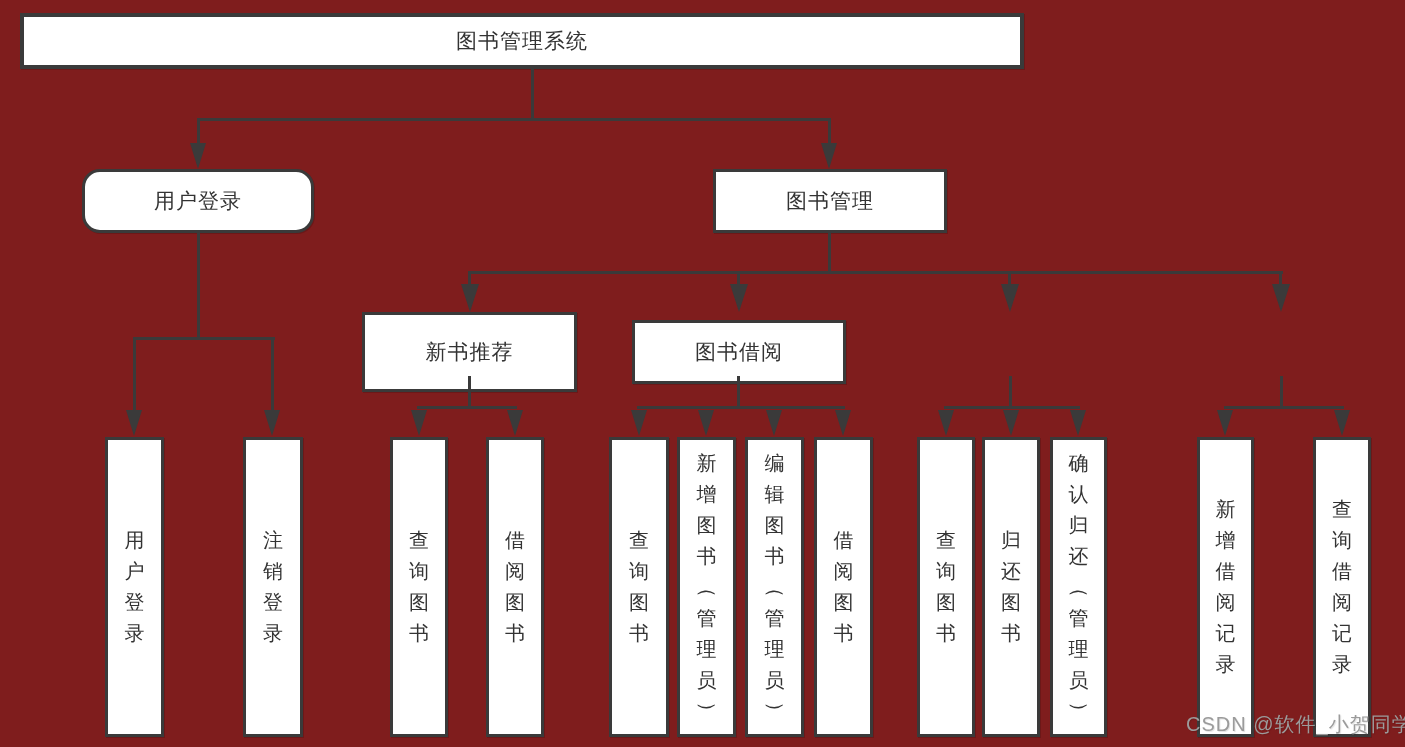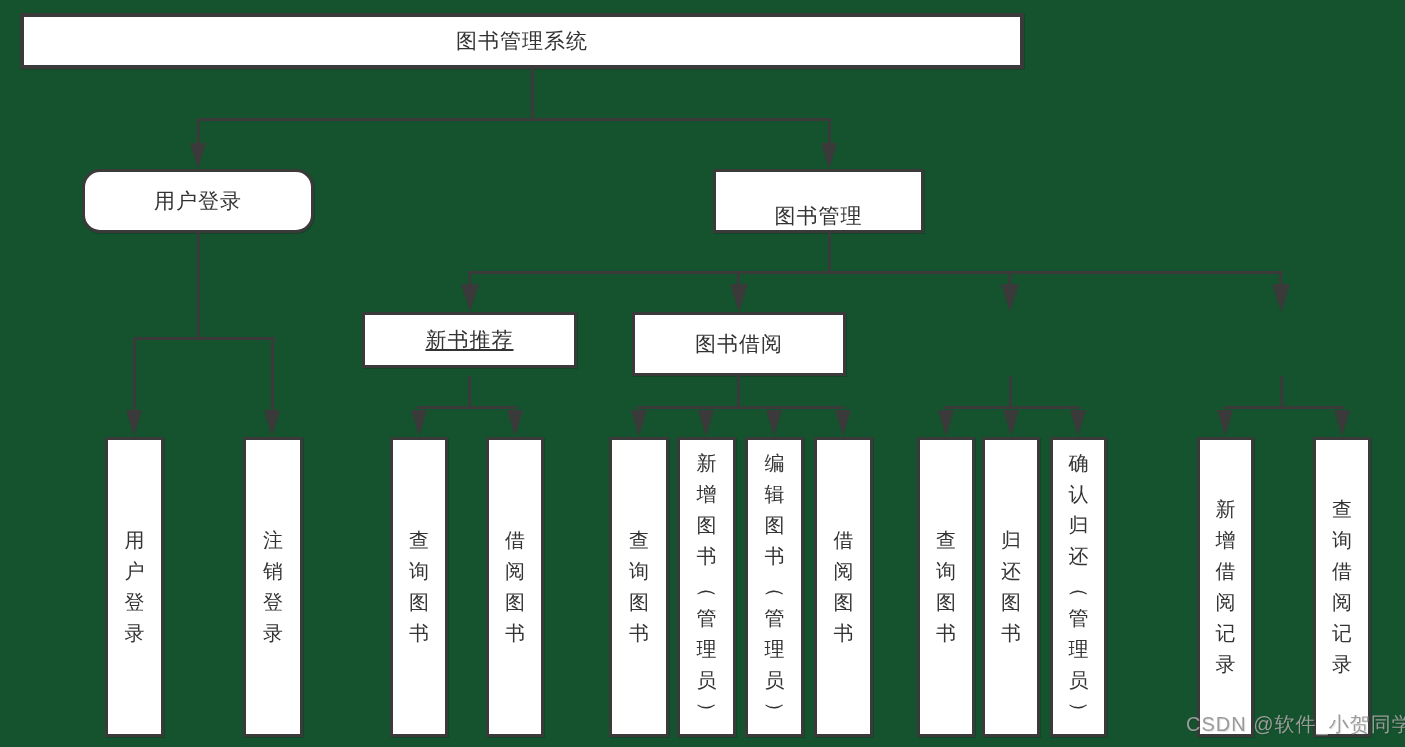--- a/index.html
+++ b/index.html
@@ -1,19 +1,19 @@
 <!DOCTYPE html>
 <html><head>
 <meta charset="utf-8">
 <style>
   html,body { margin:0; padding:0; background:#ffffff; }
   .canvas {
     position:relative;
     width:1405px; height:747px;
-    background:#14532d;
+    background:#7f1d1d;
     font-family:"Liberation Sans","DejaVu Sans",sans-serif;
     color:#333333;
     overflow:hidden;
   }
   .node {
     position:absolute;
     background:#ffffff;
     border:3px solid #3a3a3a;
     box-sizing:border-box;
     display:flex;
@@ -74,21 +74,21 @@
   <div class="vline" style="left:531px; top:69px; width:3px; height:49px;"></div>
   <div class="hline" style="left:197px; top:118px; width:634px; height:3px;"></div>
   <div class="vline" style="left:197px; top:118px; width:3px; height:26px;"></div>
   <div class="vline" style="left:828px; top:118px; width:3px; height:26px;"></div>
   <div class="arrow" style="left:190px; top:143px;"></div>
   <div class="arrow" style="left:821px; top:143px;"></div>
 
   <div class="node" style="left:82px; top:169px; width:232px; height:64px;border-radius:18px;">
     <span>用户登录</span>
   </div>
-  <div class="node" style="left:713px; top:169px; width:211px; height:64px;align-items:flex-end;">
+  <div class="node" style="left:713px; top:169px; width:234px; height:64px;">
     <span>图书管理</span>
   </div>
 
   <div class="vline" style="left:197px; top:233px; width:3px; height:106px;"></div>
   <div class="hline" style="left:133px; top:337px; width:142px; height:3px;"></div>
   <div class="vline" style="left:133px; top:337px; width:3px; height:73px;"></div>
   <div class="vline" style="left:271px; top:337px; width:3px; height:73px;"></div>
   <div class="arrow" style="left:126px; top:410px;"></div>
   <div class="arrow" style="left:264px; top:410px;"></div>
 
@@ -96,24 +96,24 @@
   <div class="hline" style="left:468px; top:271px; width:815px; height:3px;"></div>
   <div class="vline" style="left:468px; top:271px; width:3px; height:14px;"></div>
   <div class="vline" style="left:737px; top:271px; width:3px; height:14px;"></div>
   <div class="vline" style="left:1008px; top:271px; width:3px; height:14px;"></div>
   <div class="vline" style="left:1279px; top:271px; width:3px; height:14px;"></div>
   <div class="arrow lg" style="left:461px; top:284px;"></div>
   <div class="arrow lg" style="left:730px; top:284px;"></div>
   <div class="arrow lg" style="left:1001px; top:284px;"></div>
   <div class="arrow lg" style="left:1272px; top:284px;"></div>
 
-  <div class="node" style="left:362px; top:312px; width:215px; height:56px;text-decoration:underline;">
+  <div class="node" style="left:362px; top:312px; width:215px; height:80px;">
     <span>新书推荐</span>
   </div>
-  <div class="node" style="left:632px; top:312px; width:214px; height:64px;">
+  <div class="node" style="left:632px; top:320px; width:214px; height:64px;">
     <span>图书借阅</span>
   </div>
 
   <div class="vline" style="left:468px; top:376px; width:3px; height:32px;"></div>
   <div class="hline" style="left:417px; top:406px; width:100px; height:3px;"></div>
   <div class="arrow" style="left:411px; top:410px;"></div>
   <div class="arrow" style="left:507px; top:410px;"></div>
 
   <div class="vline" style="left:737px; top:376px; width:3px; height:32px;"></div>
   <div class="hline" style="left:637px; top:406px; width:208px; height:3px;"></div>

